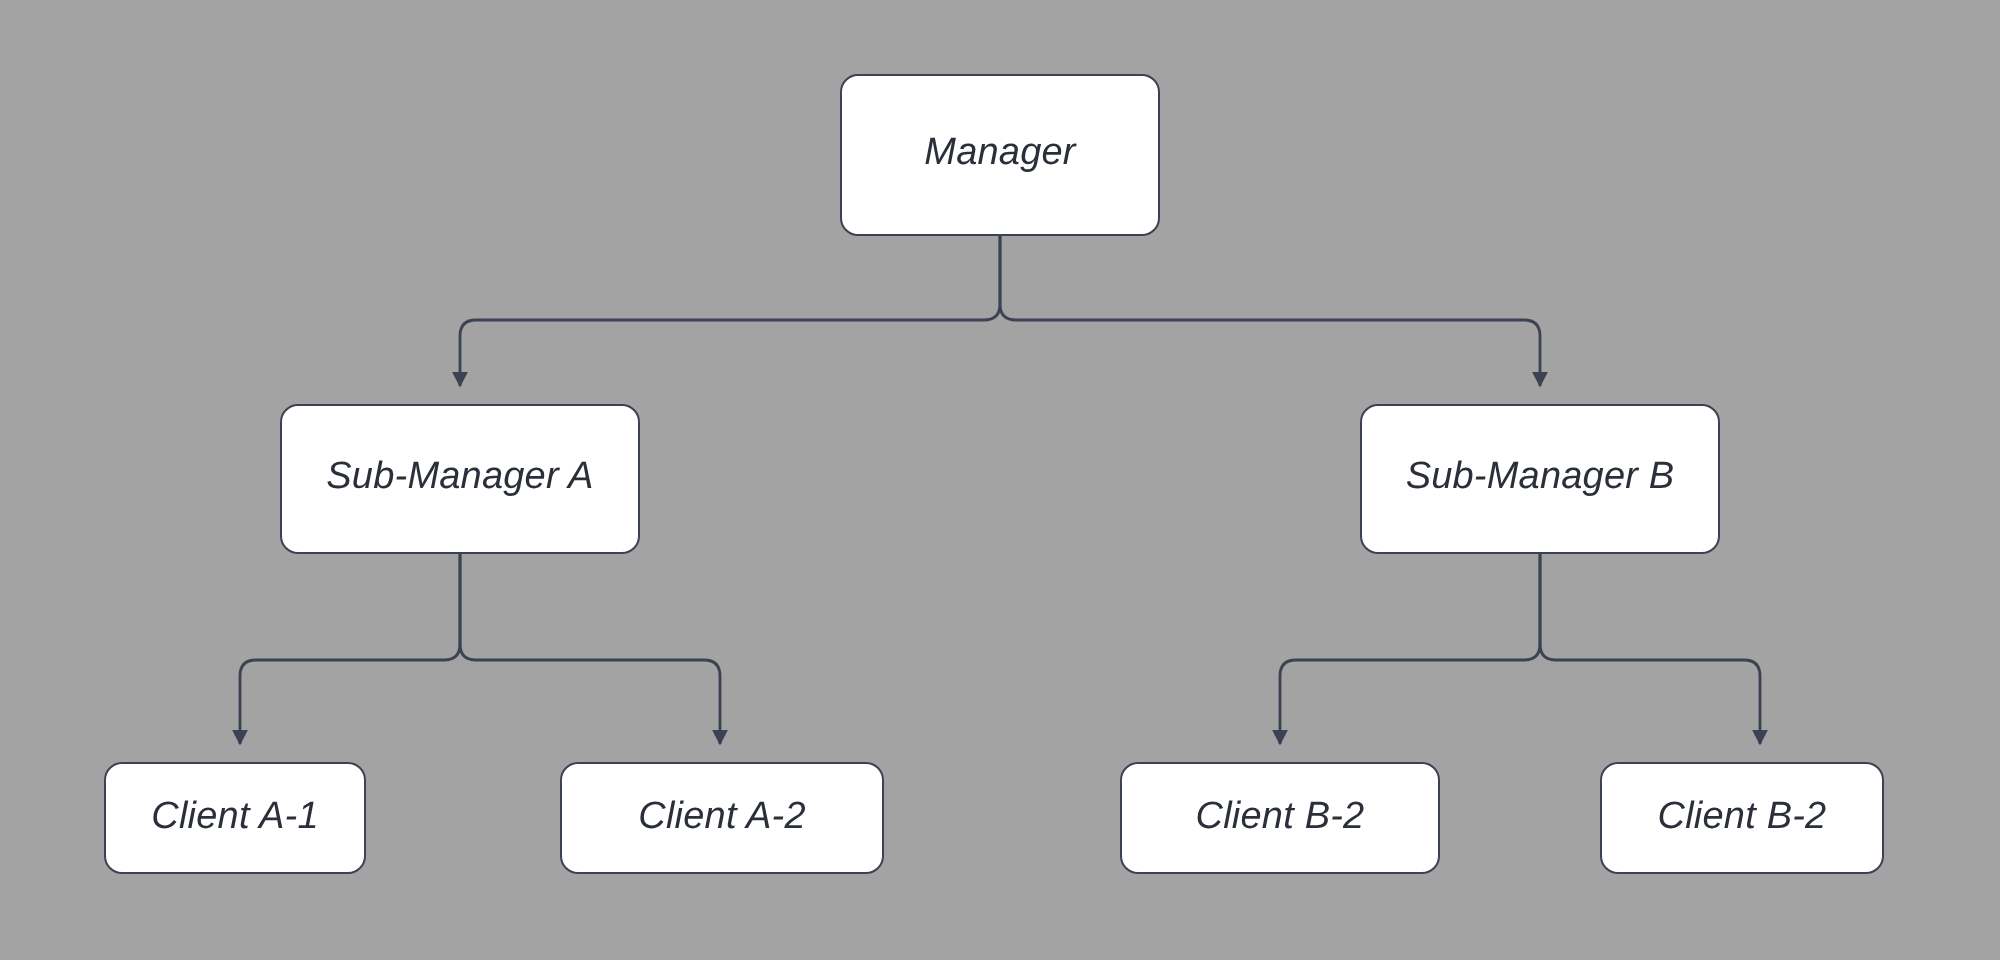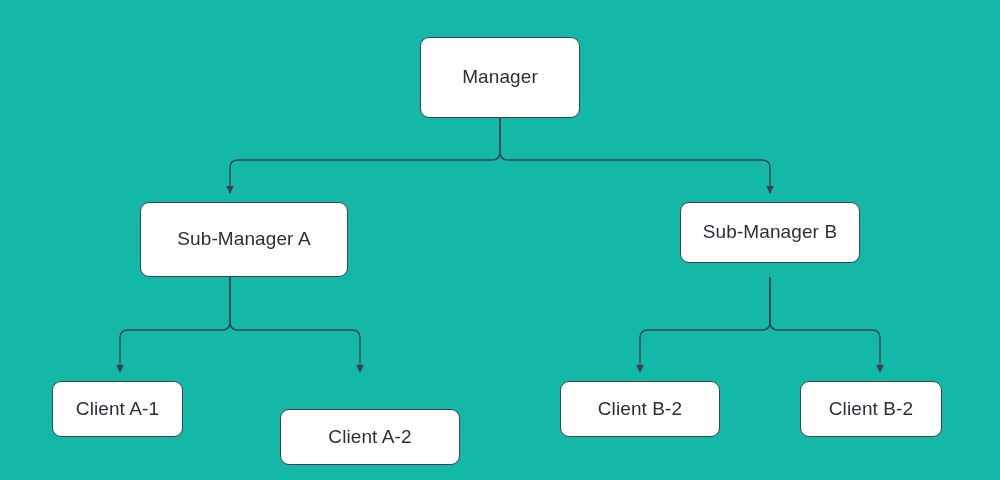--- a/index.html
+++ b/index.html
@@ -11,21 +11,22 @@
   body {
     width: 1000px;
     height: 480px;
     font-family: "Liberation Sans", sans-serif;
     overflow: hidden;
   }
   #diagram-canvas {
     position: relative;
     width: 1000px;
     height: 480px;
-    background: #14b8a6;
+    background: #a3a3a3;
+    font-style: italic;
   }
   #connector-layer {
     position: absolute;
     left: 0;
     top: 0;
     width: 1000px;
     height: 480px;
   }
   .node {
     position: absolute;
@@ -42,24 +43,24 @@
     letter-spacing: 0.1px;
     white-space: nowrap;
     z-index: 2;
   }
   .node-label {
     display: block;
     text-align: center;
     color: #2b2f3a;
   }
   #node-manager       { left: 420px; top: 37px;  width: 160px; height: 81px; }
-  #node-sub-manager-a { left: 140px; top: 202px; width: 208px; height: 75px; }
-  #node-sub-manager-b { left: 680px; top: 202px; width: 180px; height: 61px; }
+  #node-sub-manager-a { left: 140px; top: 202px; width: 180px; height: 75px; }
+  #node-sub-manager-b { left: 680px; top: 202px; width: 180px; height: 75px; }
   #node-client-a-1    { left: 52px;  top: 381px; width: 131px; height: 56px; }
-  #node-client-a-2    { left: 280px; top: 381px; width: 180px; height: 56px; margin-top: 28px; }
+  #node-client-a-2    { left: 280px; top: 381px; width: 162px; height: 56px; }
   #node-client-b-1    { left: 560px; top: 381px; width: 160px; height: 56px; }
   #node-client-b-2    { left: 800px; top: 381px; width: 142px; height: 56px; }
 </style>
 </head>
 <body>
 
 <div id="diagram-canvas">
 
   <svg id="connector-layer" viewBox="0 0 1000 480" width="1000" height="480" xmlns="http://www.w3.org/2000/svg">
     <defs>

